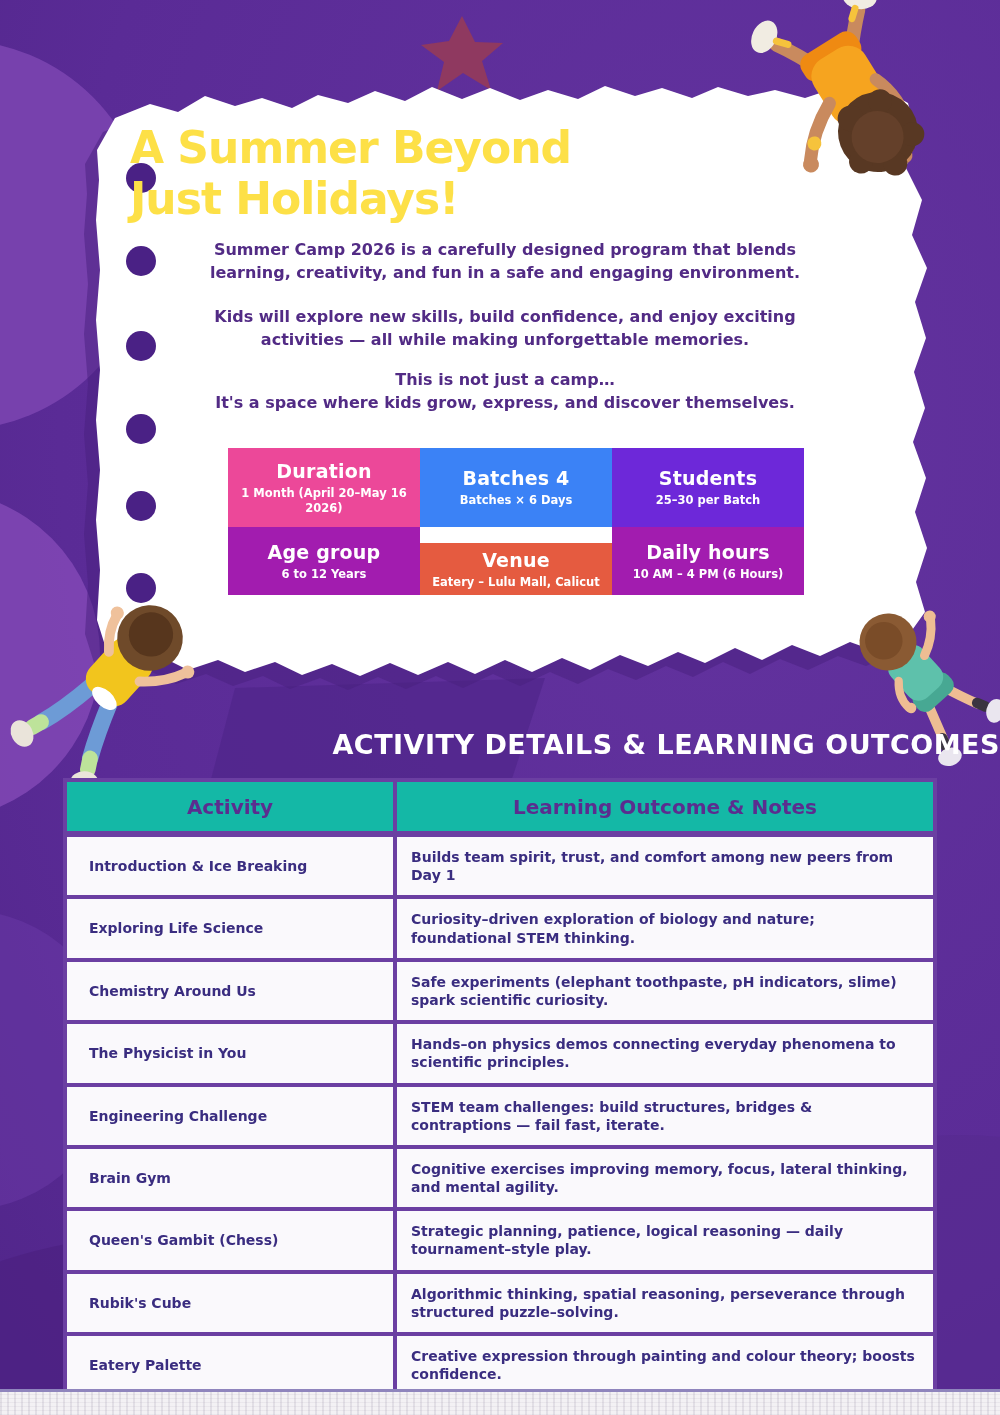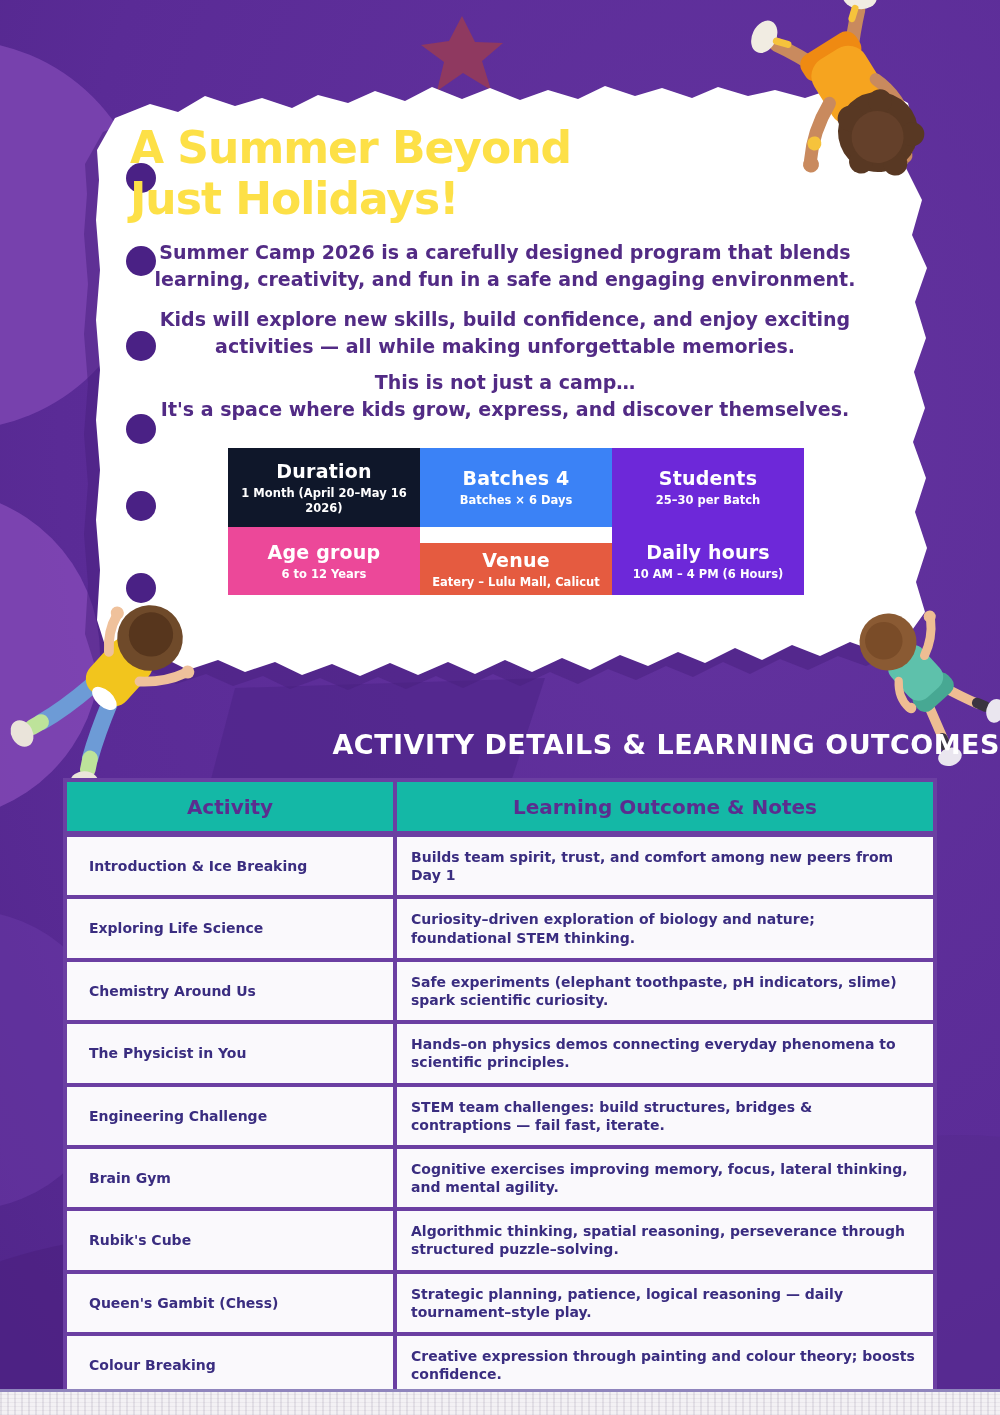--- a/index.html
+++ b/index.html
@@ -17,45 +17,45 @@
   .hero-title {
     left:130px; top:122px; width:750px;
     text-align:left;
     font-size:44px; font-weight:800; line-height:1.17;
     letter-spacing:-1px;
     color:#fde047;
   }
   .hero-para {
     left:150px; width:710px;
     text-align:center;
-    font-size:19px; font-weight:700; line-height:1.42;
+    font-size:16px; font-weight:700; line-height:1.42;
     color:#522b85;
   }
   .p1 { top:239px; }
   .p2 { top:306px; }
   .p3 { top:369px; }
 
   .info-grid {
     left:228px; top:448px; width:576px; height:147px;
     display:grid;
     grid-template-columns:192px 192px 192px;
     grid-template-rows:79px 68px;
   }
   .info-card {
     display:flex; flex-direction:column; align-items:center; justify-content:center;
     padding:4px 10px; text-align:center; color:#ffffff;
   }
   .info-card .label { font-size:19px; font-weight:800; letter-spacing:0.2px; }
   .info-card .value { font-size:11.5px; font-weight:700; margin-top:4px; line-height:1.3; }
-  .c-duration { background:#0f172a; }
+  .c-duration { background:#ec4899; }
   .c-batches  { background:#3b82f6; }
   .c-students { background:#6d28d9; }
-  .c-agegroup { background:#ec4899; }
+  .c-agegroup { background:#a21caf; }
   .c-venue    { background:#e55b40;margin-top:16px; }
-  .c-hours    { background:#6d28d9; }
+  .c-hours    { background:#a21caf; }
 
   .section-title {
     left:0; top:729px; width:1000px;
     text-align:right;
     font-size:27px; font-weight:800; letter-spacing:0.5px;
     color:#ffffff;
   }
 
   .activity-table {
     left:63px; top:778px; width:874px;
@@ -262,29 +262,29 @@
     </tr>
     <tr>
       <td class="col-activity">Engineering Challenge</td>
       <td class="col-notes">STEM team challenges: build structures, bridges &amp; contraptions — fail fast, iterate.</td>
     </tr>
     <tr>
       <td class="col-activity">Brain Gym</td>
       <td class="col-notes">Cognitive exercises improving memory, focus, lateral thinking, and mental agility.</td>
     </tr>
     <tr>
+      <td class="col-activity">Queen's Gambit (Chess)</td>
+      <td class="col-notes">Strategic planning, patience, logical reasoning — daily tournament–style play.</td>
+    </tr>
+    <tr>
       <td class="col-activity">Rubik's Cube</td>
       <td class="col-notes">Algorithmic thinking, spatial reasoning, perseverance through structured puzzle–solving.</td>
     </tr>
     <tr>
-      <td class="col-activity">Queen's Gambit (Chess)</td>
-      <td class="col-notes">Strategic planning, patience, logical reasoning — daily tournament–style play.</td>
-    </tr>
-    <tr>
-      <td class="col-activity">Colour Breaking</td>
+      <td class="col-activity">Eatery Palette</td>
       <td class="col-notes">Creative expression through painting and colour theory; boosts confidence.</td>
     </tr>
     <tr>
       <td class="col-activity">Crafty Ship</td>
       <td class="col-notes">Hands–on craft project fostering imagination, fine motor skills, and storytelling.</td>
     </tr>
   </tbody>
 </table>
 
 <div class="bottom-strip"></div>

